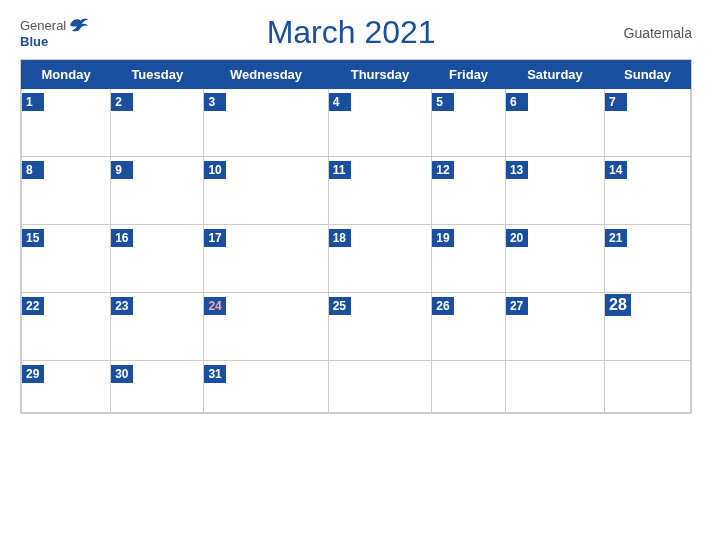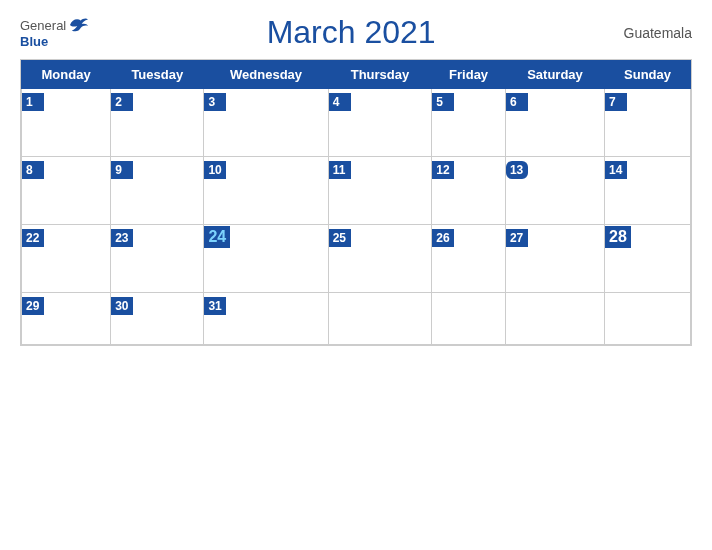--- a/index.html
+++ b/index.html
@@ -120,27 +120,36 @@
           <td><div style="background: rgb(26, 79, 160); color: white; font-size: 12px; font-weight: bold; padding: 2px 4px; margin: -3px -5px 4px; display: inline-block; min-width: 22px;">5</div></td>
           <td><div style="background: rgb(26, 79, 160); color: white; font-size: 12px; font-weight: bold; padding: 2px 4px; margin: -3px -5px 4px; display: inline-block; min-width: 22px;">6</div></td>
           <td><div style="background: rgb(26, 79, 160); color: white; font-size: 12px; font-weight: bold; padding: 2px 4px; margin: -3px -5px 4px; display: inline-block; min-width: 22px;">7</div></td>
         </tr>
         <tr class="date-row">
           <td><div style="background: rgb(26, 79, 160); color: white; font-size: 12px; font-weight: bold; padding: 2px 4px; margin: -3px -5px 4px; display: inline-block; min-width: 22px;">8</div></td>
           <td><div style="background: rgb(26, 79, 160); color: white; font-size: 12px; font-weight: bold; padding: 2px 4px; margin: -3px -5px 4px; display: inline-block; min-width: 22px;">9</div></td>
           <td><div style="background: rgb(26, 79, 160); color: white; font-size: 12px; font-weight: bold; padding: 2px 4px; margin: -3px -5px 4px; display: inline-block; min-width: 22px;">10</div></td>
           <td><div style="background: rgb(26, 79, 160); color: white; font-size: 12px; font-weight: bold; padding: 2px 4px; margin: -3px -5px 4px; display: inline-block; min-width: 22px;">11</div></td>
           <td><div style="background: rgb(26, 79, 160); color: white; font-size: 12px; font-weight: bold; padding: 2px 4px; margin: -3px -5px 4px; display: inline-block; min-width: 22px;">12</div></td>
-          <td><div style="background: rgb(26, 79, 160); color: white; font-size: 12px; font-weight: bold; padding: 2px 4px; margin: -3px -5px 4px; display: inline-block; min-width: 22px; border-radius: 6px;">13</div></td>
+          <td><div style="background: rgb(26, 79, 160); color: white; font-size: 12px; font-weight: bold; padding: 2px 4px; margin: -3px -5px 4px; display: inline-block; min-width: 22px;">13</div></td>
           <td><div style="background: rgb(26, 79, 160); color: white; font-size: 12px; font-weight: bold; padding: 2px 4px; margin: -3px -5px 4px; display: inline-block; min-width: 22px;">14</div></td>
+        </tr>
+        <tr class="date-row">
+          <td><div style="background: rgb(26, 79, 160); color: white; font-size: 12px; font-weight: bold; padding: 2px 4px; margin: -3px -5px 4px; display: inline-block; min-width: 22px;">15</div></td>
+          <td><div style="background: rgb(26, 79, 160); color: white; font-size: 12px; font-weight: bold; padding: 2px 4px; margin: -3px -5px 4px; display: inline-block; min-width: 22px;">16</div></td>
+          <td><div style="background: rgb(26, 79, 160); color: white; font-size: 12px; font-weight: bold; padding: 2px 4px; margin: -3px -5px 4px; display: inline-block; min-width: 22px;">17</div></td>
+          <td><div style="background: rgb(26, 79, 160); color: white; font-size: 12px; font-weight: bold; padding: 2px 4px; margin: -3px -5px 4px; display: inline-block; min-width: 22px;">18</div></td>
+          <td><div style="background: rgb(26, 79, 160); color: white; font-size: 12px; font-weight: bold; padding: 2px 4px; margin: -3px -5px 4px; display: inline-block; min-width: 22px;">19</div></td>
+          <td><div style="background: rgb(26, 79, 160); color: white; font-size: 12px; font-weight: bold; padding: 2px 4px; margin: -3px -5px 4px; display: inline-block; min-width: 22px;">20</div></td>
+          <td><div style="background: rgb(26, 79, 160); color: white; font-size: 12px; font-weight: bold; padding: 2px 4px; margin: -3px -5px 4px; display: inline-block; min-width: 22px;">21</div></td>
         </tr>
         <tr class="date-row">
           <td><div style="background: rgb(26, 79, 160); color: white; font-size: 12px; font-weight: bold; padding: 2px 4px; margin: -3px -5px 4px; display: inline-block; min-width: 22px;">22</div></td>
           <td><div style="background: rgb(26, 79, 160); color: white; font-size: 12px; font-weight: bold; padding: 2px 4px; margin: -3px -5px 4px; display: inline-block; min-width: 22px;">23</div></td>
-          <td><div style="background: rgb(26, 79, 160); color: #7dd3fc; font-size: 16px; font-weight: bold; padding: 2px 4px; margin: -3px -5px 4px; display: inline-block; min-width: 22px;">24</div></td>
+          <td><div style="background: rgb(26, 79, 160); color: #fca5a5; font-size: 12px; font-weight: bold; padding: 2px 4px; margin: -3px -5px 4px; display: inline-block; min-width: 22px;">24</div></td>
           <td><div style="background: rgb(26, 79, 160); color: white; font-size: 12px; font-weight: bold; padding: 2px 4px; margin: -3px -5px 4px; display: inline-block; min-width: 22px;">25</div></td>
           <td><div style="background: rgb(26, 79, 160); color: white; font-size: 12px; font-weight: bold; padding: 2px 4px; margin: -3px -5px 4px; display: inline-block; min-width: 22px;">26</div></td>
           <td><div style="background: rgb(26, 79, 160); color: white; font-size: 12px; font-weight: bold; padding: 2px 4px; margin: -3px -5px 4px; display: inline-block; min-width: 22px;">27</div></td>
           <td><div style="background: rgb(26, 79, 160); color: white; font-size: 16px; font-weight: bold; padding: 2px 4px; margin: -3px -5px 4px; display: inline-block; min-width: 22px;">28</div></td>
         </tr>
         <tr class="date-row last-row">
           <td><div style="background: rgb(26, 79, 160); color: white; font-size: 12px; font-weight: bold; padding: 2px 4px; margin: -3px -5px 4px; display: inline-block; min-width: 22px;">29</div></td>
           <td><div style="background: rgb(26, 79, 160); color: white; font-size: 12px; font-weight: bold; padding: 2px 4px; margin: -3px -5px 4px; display: inline-block; min-width: 22px;">30</div></td>
           <td><div style="background: rgb(26, 79, 160); color: white; font-size: 12px; font-weight: bold; padding: 2px 4px; margin: -3px -5px 4px; display: inline-block; min-width: 22px;">31</div></td>
           <td class="empty-cell" style="background: rgb(255, 255, 255);"></td>

